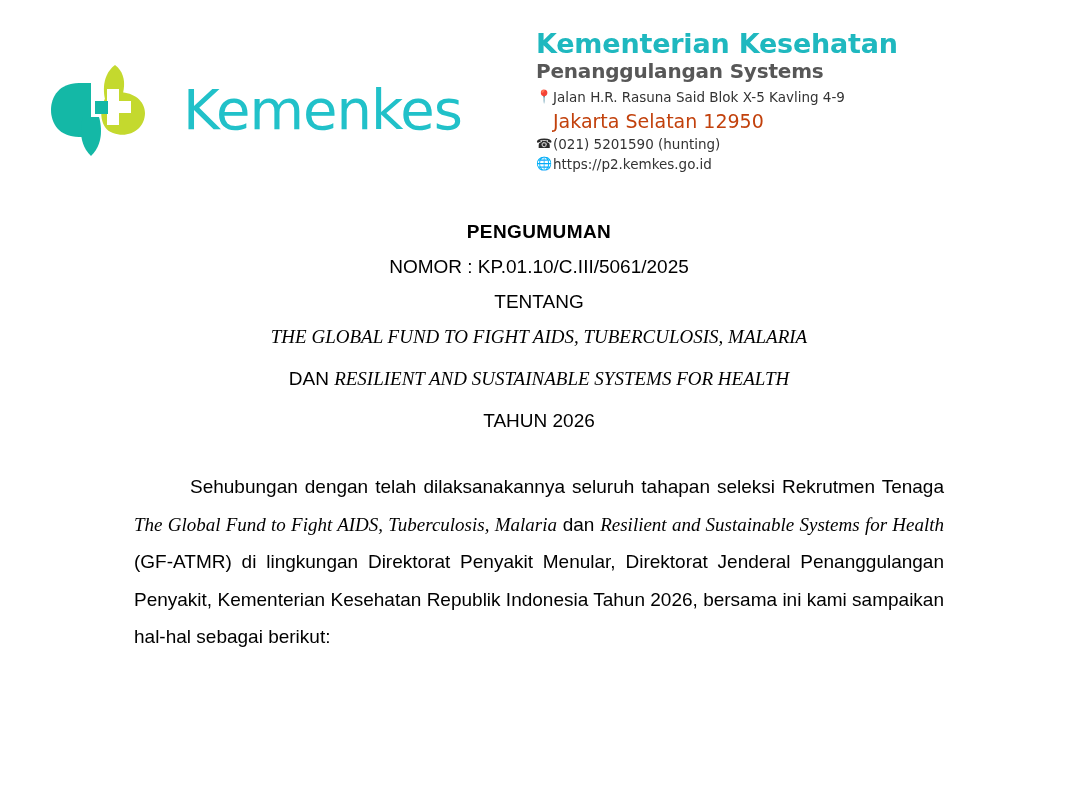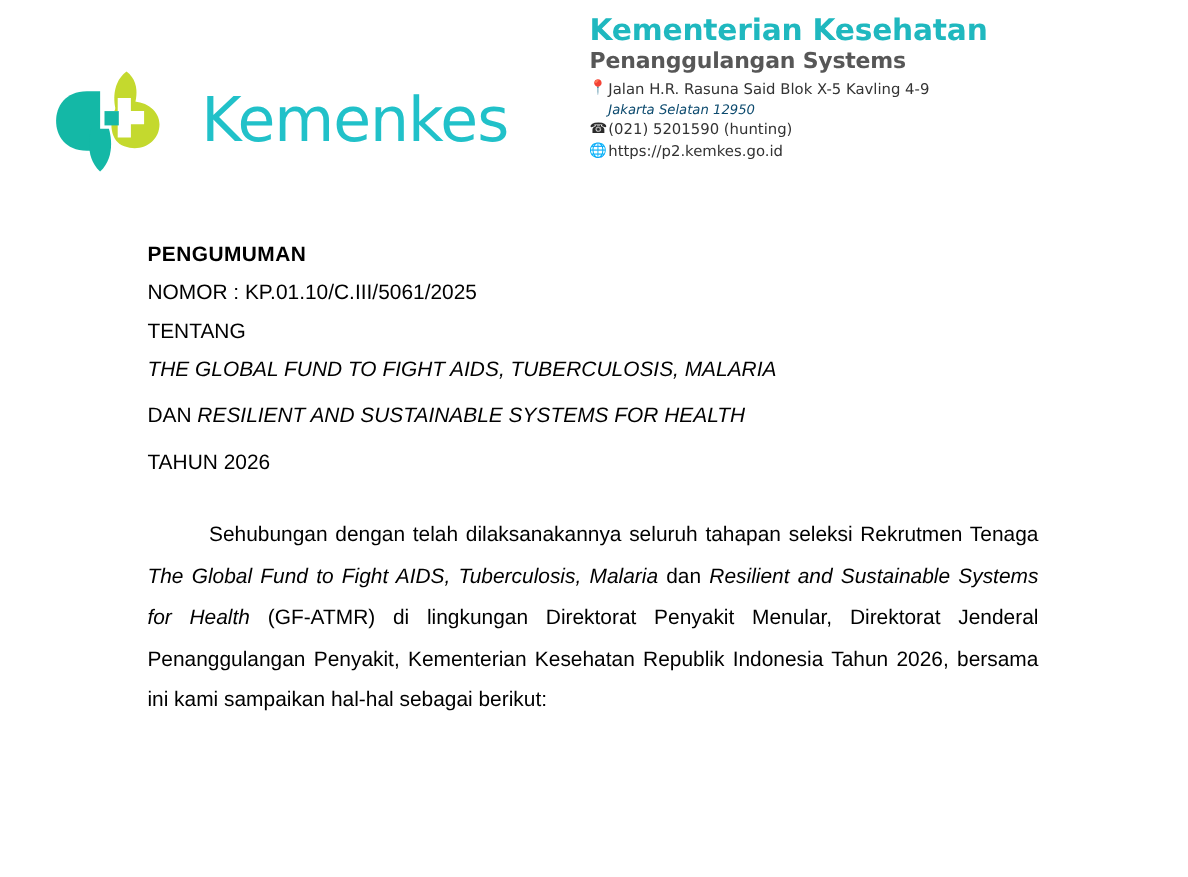--- a/index.html
+++ b/index.html
@@ -48,21 +48,21 @@
     font-weight: normal;
     font-size: 56px;
     letter-spacing: -1px;
     color: #21c1c9;
     line-height: 1;
   }
 
   .ministry-block {
     position: absolute;
     left: 536px;
-    top: 12px;
+    top: 28px;
   }
   .ministry-title {
     font-family: "DejaVu Sans", sans-serif;
     font-weight: bold;
     font-size: 27px;
     color: #1fb8bf;
     line-height: 1.15;
     letter-spacing: -0.2px;
   }
   .ministry-sub1,
@@ -92,52 +92,53 @@
     font-size: 13px;
     color: #2a2a2a;
     line-height: 1.45;
   }
   .contact-txt {
     white-space: pre;
   }
   .contact-indent {
     padding-left: 17px;
     font-family: "DejaVu Sans", sans-serif;
-    font-size: 12px;
-    color: #0c4a6e;
+    font-size: 19px;
+    color: #c2410c;
     line-height: 1.45;
-    font-style: italic;
   }
 
   
   .doc {
     position: absolute;
     left: 134px;
     right: 136px;
     top: 222px;
   }
   .center {
+    text-align: center;
   }
   .t-title {
     font-size: 19px;
     font-weight: bold;
     letter-spacing: 0.4px;
     line-height: 1.0;
     margin-bottom: 16px;
   }
   .t-line {
     font-size: 19px;
     line-height: 1.0;
     margin-bottom: 16px;
   }
   .t-line.big-gap {
     margin-bottom: 23px;
   }
   .ital {
     font-style: italic;
+    font-family: Liberation Serif, serif;
   }
   .para {
     margin-top: 38px;
     font-size: 19px;
     line-height: 1.98;
     text-align: justify;
     text-justify: inter-word;
   }
   .para .indent {
     display: inline-block;

